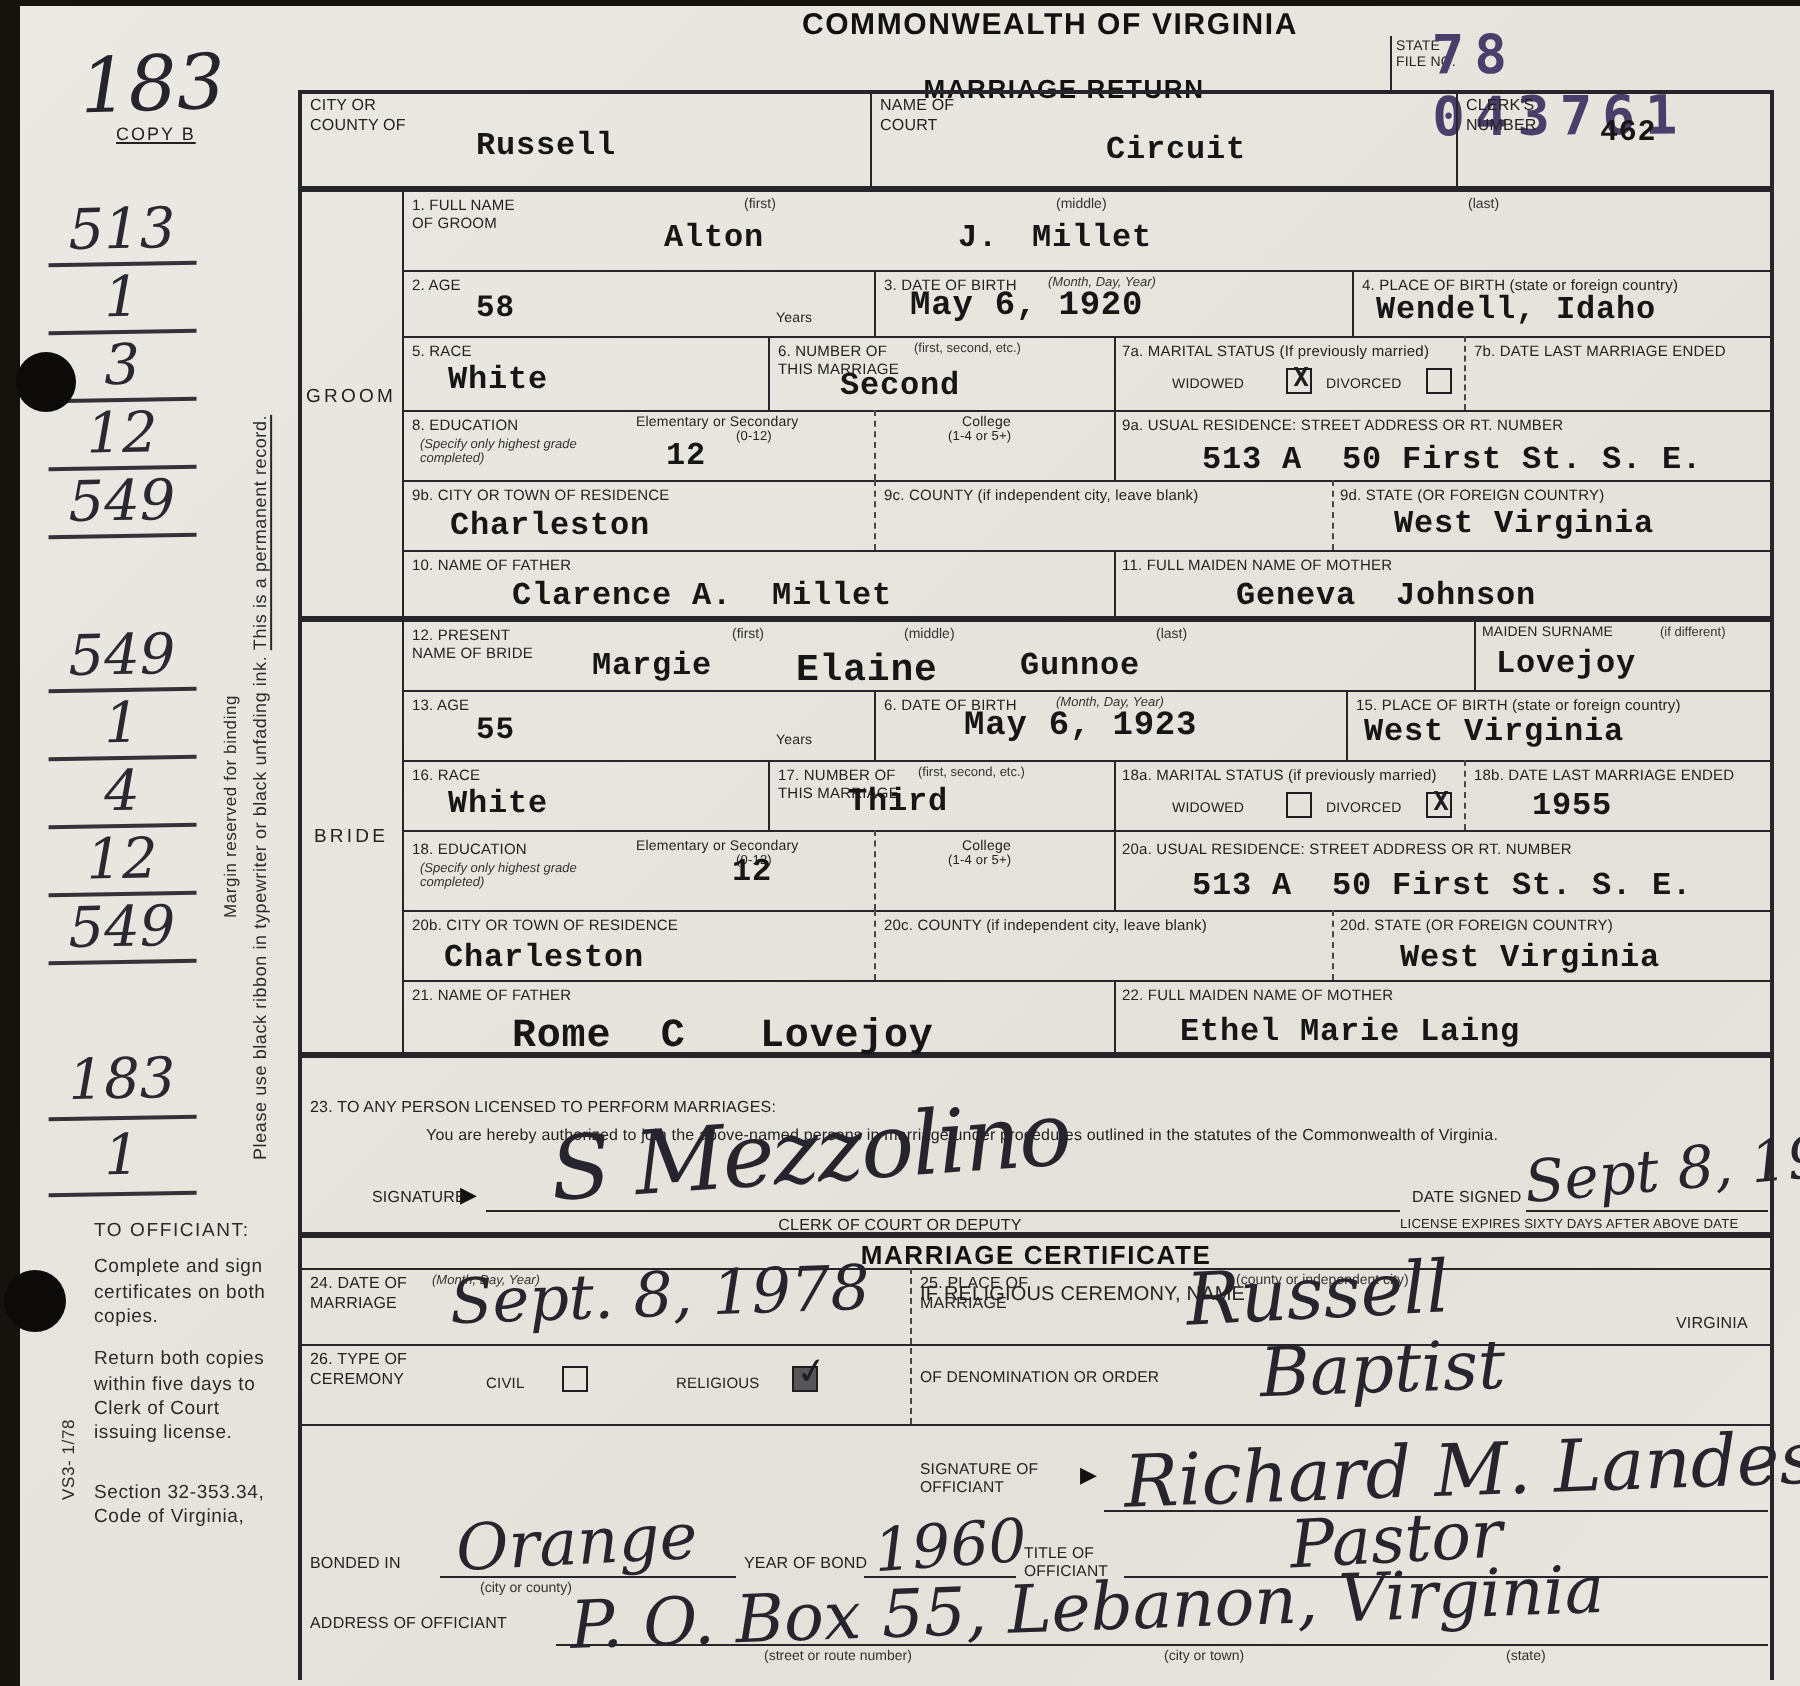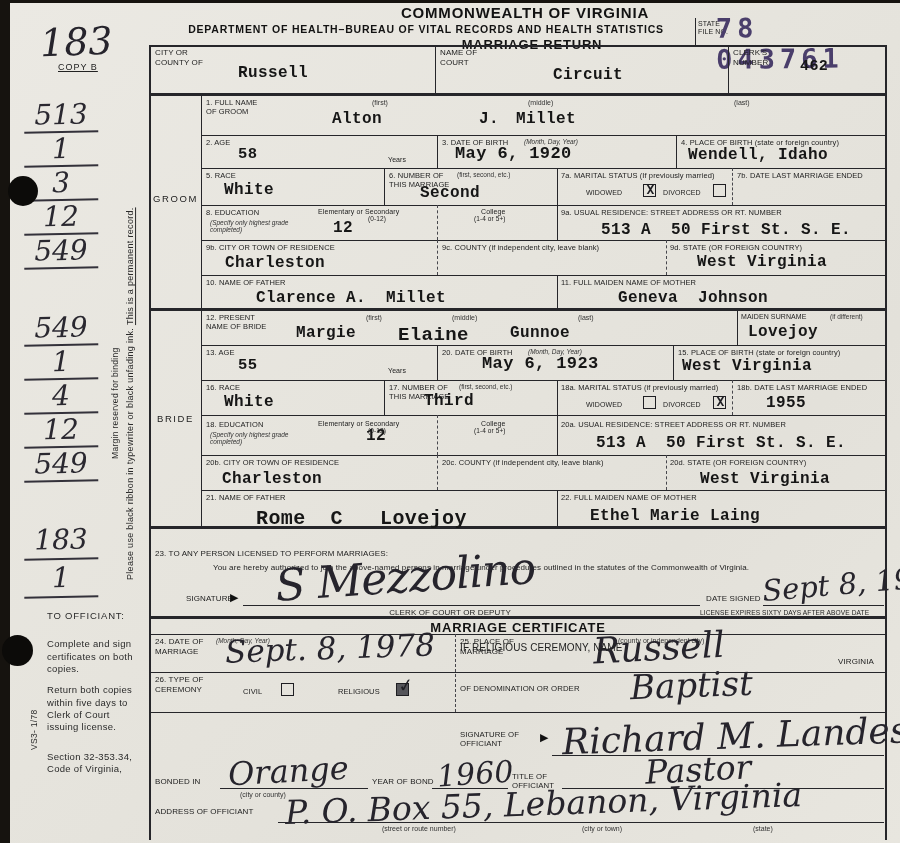--- a/index.html
+++ b/index.html
@@ -54,32 +54,31 @@
   </div>
   <div class="mgroup" style="left:24px;top:522px">
     <div class="mnum mnum8">183</div>
     <div class="mnum mnum8">1</div>
   </div>
 
   <div class="vtext" style="left:110px;top:298px;height:210px;font-size:8.5px">Margin reserved for binding</div>
   <div class="vtext" style="left:125px;top:168px;height:452px"><span>Please use black ribbon in typewriter or black unfading ink. </span><span style="text-decoration:underline">This is a permanent record.</span></div>
 
   <div class="officiant-note">
-    <p style="letter-spacing:.8px;margin-bottom:16px">TO OFFICIANT:</p>
+    <p style="letter-spacing:.8px;margin-bottom:6px">TO OFFICIANT:</p>
     <p>Complete and sign certificates on both copies.</p>
     <p>Return both copies within five days to Clerk of Court issuing license.</p>
     <p style="margin-top:17px">Section 32-353.34, Code of Virginia,</p>
   </div>
   <div class="vtext" style="left:29px;top:698px;height:64px;font-size:8.5px">VS3- 1/78</div>
 
   <div class="punch" style="left:8px;top:176px;width:30px;height:30px"></div>
   <div class="punch" style="left:2px;top:635px;width:31px;height:31px"></div>
 
   <div class="sec-title" style="left:150px;top:4px;width:750px;font-size:15px">COMMONWEALTH OF VIRGINIA</div>
-  <div class="sec-title" style="left:150px;top:23px;width:552px;font-size:10.5px">DEPARTMENT OF HEALTH–BUREAU OF VITAL RECORDS AND HEALTH STATISTICS</div>
   <div class="sec-title" style="left:332px;top:37px;width:400px;font-size:13px">MARRIAGE RETURN</div>
   <div class="lbl" style="left:698px;top:20px;width:30px;font-size:7px">STATE FILE NO.</div>
   <div style="position:absolute;left:716px;top:12px;font-family:'DejaVu Sans Mono',monospace;font-size:27px;font-weight:700;letter-spacing:5px;color:#4a3e6b;transform:rotate(-.5deg)">78 043761</div>
 
   <div class="lbl2" style="left:155px;top:48px;width:62px">CITY OR COUNTY OF</div>
   <div class="typed" style="left:238px;top:64px;font-size:16px">Russell</div>
   <div class="lbl2" style="left:440px;top:48px;width:52px">NAME OF COURT</div>
   <div class="typed" style="left:553px;top:66px;font-size:16px">Circuit</div>
   <div class="lbl2" style="left:733px;top:48px;width:52px">CLERK'S NUMBER</div>
   <div class="typed" style="left:800px;top:58px;font-size:15px">462</div>
@@ -197,21 +196,21 @@
   <div class="typed" style="left:296px;top:324px;font-size:16px">Margie</div>
   <div class="typed" style="left:398px;top:324px;font-size:19px">Elaine</div>
   <div class="typed" style="left:510px;top:324px;font-size:16px">Gunnoe</div>
   <div class="lbl" style="left:741px;top:313px;font-size:7px">MAIDEN SURNAME</div>
   <div class="hint" style="left:830px;top:313px;font-style:normal;font-size:6.5px">(if different)</div>
   <div class="typed" style="left:748px;top:323px;font-size:16px">Lovejoy</div>
 
   <div class="lbl" style="left:206px;top:348px">13. AGE</div>
   <div class="typed" style="left:238px;top:356px">55</div>
   <div class="lbl" style="left:388px;top:367px;font-size:7px">Years</div>
-  <div class="lbl" style="left:442px;top:348px">20. DATE OF BIRTH</div>
+  <div class="lbl" style="left:442px;top:348px">6. DATE OF BIRTH</div>
   <div class="hint" style="left:528px;top:348px">(Month, Day, Year)</div>
   <div class="typed" style="left:482px;top:354px;font-size:17px">May 6, 1923</div>
   <div class="lbl" style="left:678px;top:348px">15. PLACE OF BIRTH (state or foreign country)</div>
   <div class="typed" style="left:682px;top:357px;font-size:16px">West Virginia</div>
 
   <div class="lbl" style="left:206px;top:383px">16. RACE</div>
   <div class="typed" style="left:224px;top:393px;font-size:16px">White</div>
   <div class="lbl" style="left:389px;top:383px;width:62px">17. NUMBER OF THIS MARRIAGE</div>
   <div class="hint" style="left:459px;top:383px;font-style:normal">(first, second, etc.)</div>
   <div class="typed" style="left:424px;top:392px;font-size:16px">Third</div>

